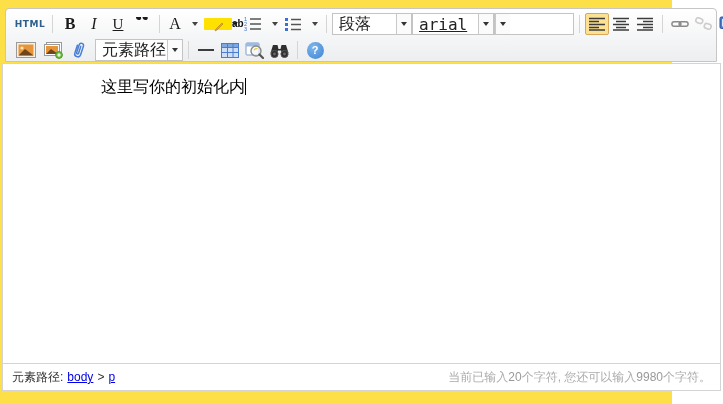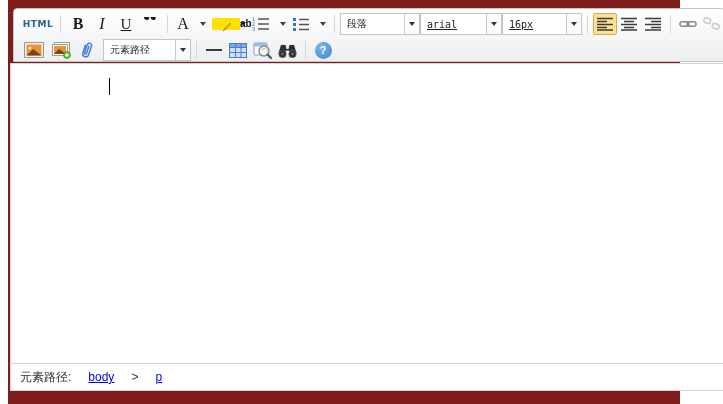--- a/index.html
+++ b/index.html
@@ -1,17 +1,17 @@
 <!DOCTYPE html>
 <html><head>
 <meta charset="utf-8">
 <style>
   * { box-sizing: border-box; margin: 0; padding: 0; }
   html,body { width: 723px; height: 404px; background: #fff; font-family: "Liberation Sans", sans-serif; overflow: hidden; }
-  .stage { position: relative; width: 672px; height: 404px; background: #7f1d1d; margin-left: 8px; }
+  .stage { position: relative; width: 672px; height: 404px; background: #fde047; }
 
   
   .toolbarbox {
     position: absolute; left: 5px; top: 8px; width: 712px; height: 54px;
     border: 1px solid #c6c6c6; border-radius: 4px 4px 0 0;
     background: linear-gradient(#ffffff, #eceef0);
   }
   .trow { display: flex; align-items: center; height: 26px; padding: 0 7px; }
   .trow1 { margin-top: 2px; }
   .tbtn {
@@ -32,21 +32,21 @@
   .split { display: inline-flex; align-items: center; }
 
   
   .ab-chip { position: relative; width: 18px; height: 14px; }
   .ab-chip .ab-bg { position: absolute; left: 0; top: 1px; width: 15px; height: 12px; background: #ffe100; border-radius: 1px;
     font-size: 10px; font-weight: bold; color: #111; text-align: right; line-height: 12px; padding-left: 28px; }
   .ab-chip svg { position: absolute; right: -2px; bottom: -1px; }
 
   
   .combo { display: inline-flex; align-items: stretch; height: 22px; background: #fff; border: 1px solid #c4c4c4; cursor: pointer; flex: none; }
-  .combo-label { display: flex; align-items: center; padding: 0 6px; font-size: 10px; color: #222; flex: 1; white-space: nowrap; overflow: hidden; }
+  .combo-label { display: flex; align-items: center; padding: 0 6px; font-size: 16px; color: #222; flex: 1; white-space: nowrap; overflow: hidden; }
   .combo-label.mono { font-family: "DejaVu Sans Mono", monospace; text-decoration: underline; }
   .combo-arrow { width: 15px; border-left: 1px solid #c9c9c9; display: flex; align-items: center; justify-content: center; background: #fbfbfb; }
   .combo-arrow i { width: 0; height: 0; border-left: 3px solid transparent; border-right: 3px solid transparent; border-top: 4px solid #333; }
 
   .hr-glyph { width: 16px; height: 2px; background: #3c3c3c; }
 
   
   .contentbox {
     position: absolute; left: 2px; top: 63px; width: 719px; height: 328px;
     border: 1px solid #d4d4d4; background: #fff;
@@ -64,21 +64,21 @@
   }
   .notify-close { position: absolute; top: 2px; right: 5px; color: #8c8c8c; font-weight: bold; font-size: 13px; line-height: 13px; cursor: pointer; font-family: "DejaVu Sans", sans-serif; }
 
   
   .statusbar {
     position: absolute; left: 0; right: 0; bottom: 0; height: 27px;
     border-top: 1px solid #d4d4d4; background: #fff;
     display: flex; align-items: center; justify-content: space-between;
     padding: 0 9px; font-size: 12px;
   }
-  .path { color: #333; display: flex; align-items: center; gap: 17px; }
+  .path { color: #333; display: flex; align-items: center; gap: 4px; }
   .path a { color: #0000e8; text-decoration: underline; cursor: pointer; }
   .path .gt { color: #333; }
   .counter { color: #ababab; }
   .counter .num { color: #999; }
 </style>
 </head>
 <body>
 
 <div class="stage">
 
@@ -168,21 +168,20 @@
       </span>
       <span style="width:4px"></span>
       <span class="combo" style="width:82px">
         <span class="combo-label mono">arial</span>
         <span class="combo-arrow">
             <i></i>
           </span>
       </span>
       <span style="width:4px"></span>
       <span class="combo" style="width:80px">
-        <span class="combo-label mono">16px</span>
         <span class="combo-arrow">
             <i></i>
           </span>
       </span>
       <span class="sep"></span>
 
       <button class="tbtn active">
         <svg width="18" height="14" viewBox="0 0 18 14">
           <g stroke="#3c3c3c" stroke-width="1.5">
             <line x1="1" y1="1.5" x2="17" y2="1.5"></line>
@@ -311,26 +310,29 @@
 
       <button class="tbtn">
         <span style="width:17px;height:17px;border-radius:50%;background:radial-gradient(circle at 35% 30%, #7db6ea, #3f83d4);color:#fff;font-weight:bold;font-size:11px;display:flex;align-items:center;justify-content:center;">?</span>
       </button>
     </div>
   </div>
 
   <div class="contentbox">
 
     <div class="edit-area">
-      <p><span class="caret"></span></p>
+      <p><span>这里写你的初始化内</span><span class="caret"></span></p>
     </div>
 
 
     <div class="statusbar">
       <span class="path">
         <span>元素路径:</span>
         <a>body</a>
         <span class="gt">&gt;</span>
         <a>p</a>
       </span>
+      <span class="counter">
+        <span>当前已输入</span><span class="num">20</span><span>个字符, 您还可以输入</span><span class="num">9980</span><span>个字符。</span>
+      </span>
     </div>
   </div>
 </div>
 
 </body></html>

